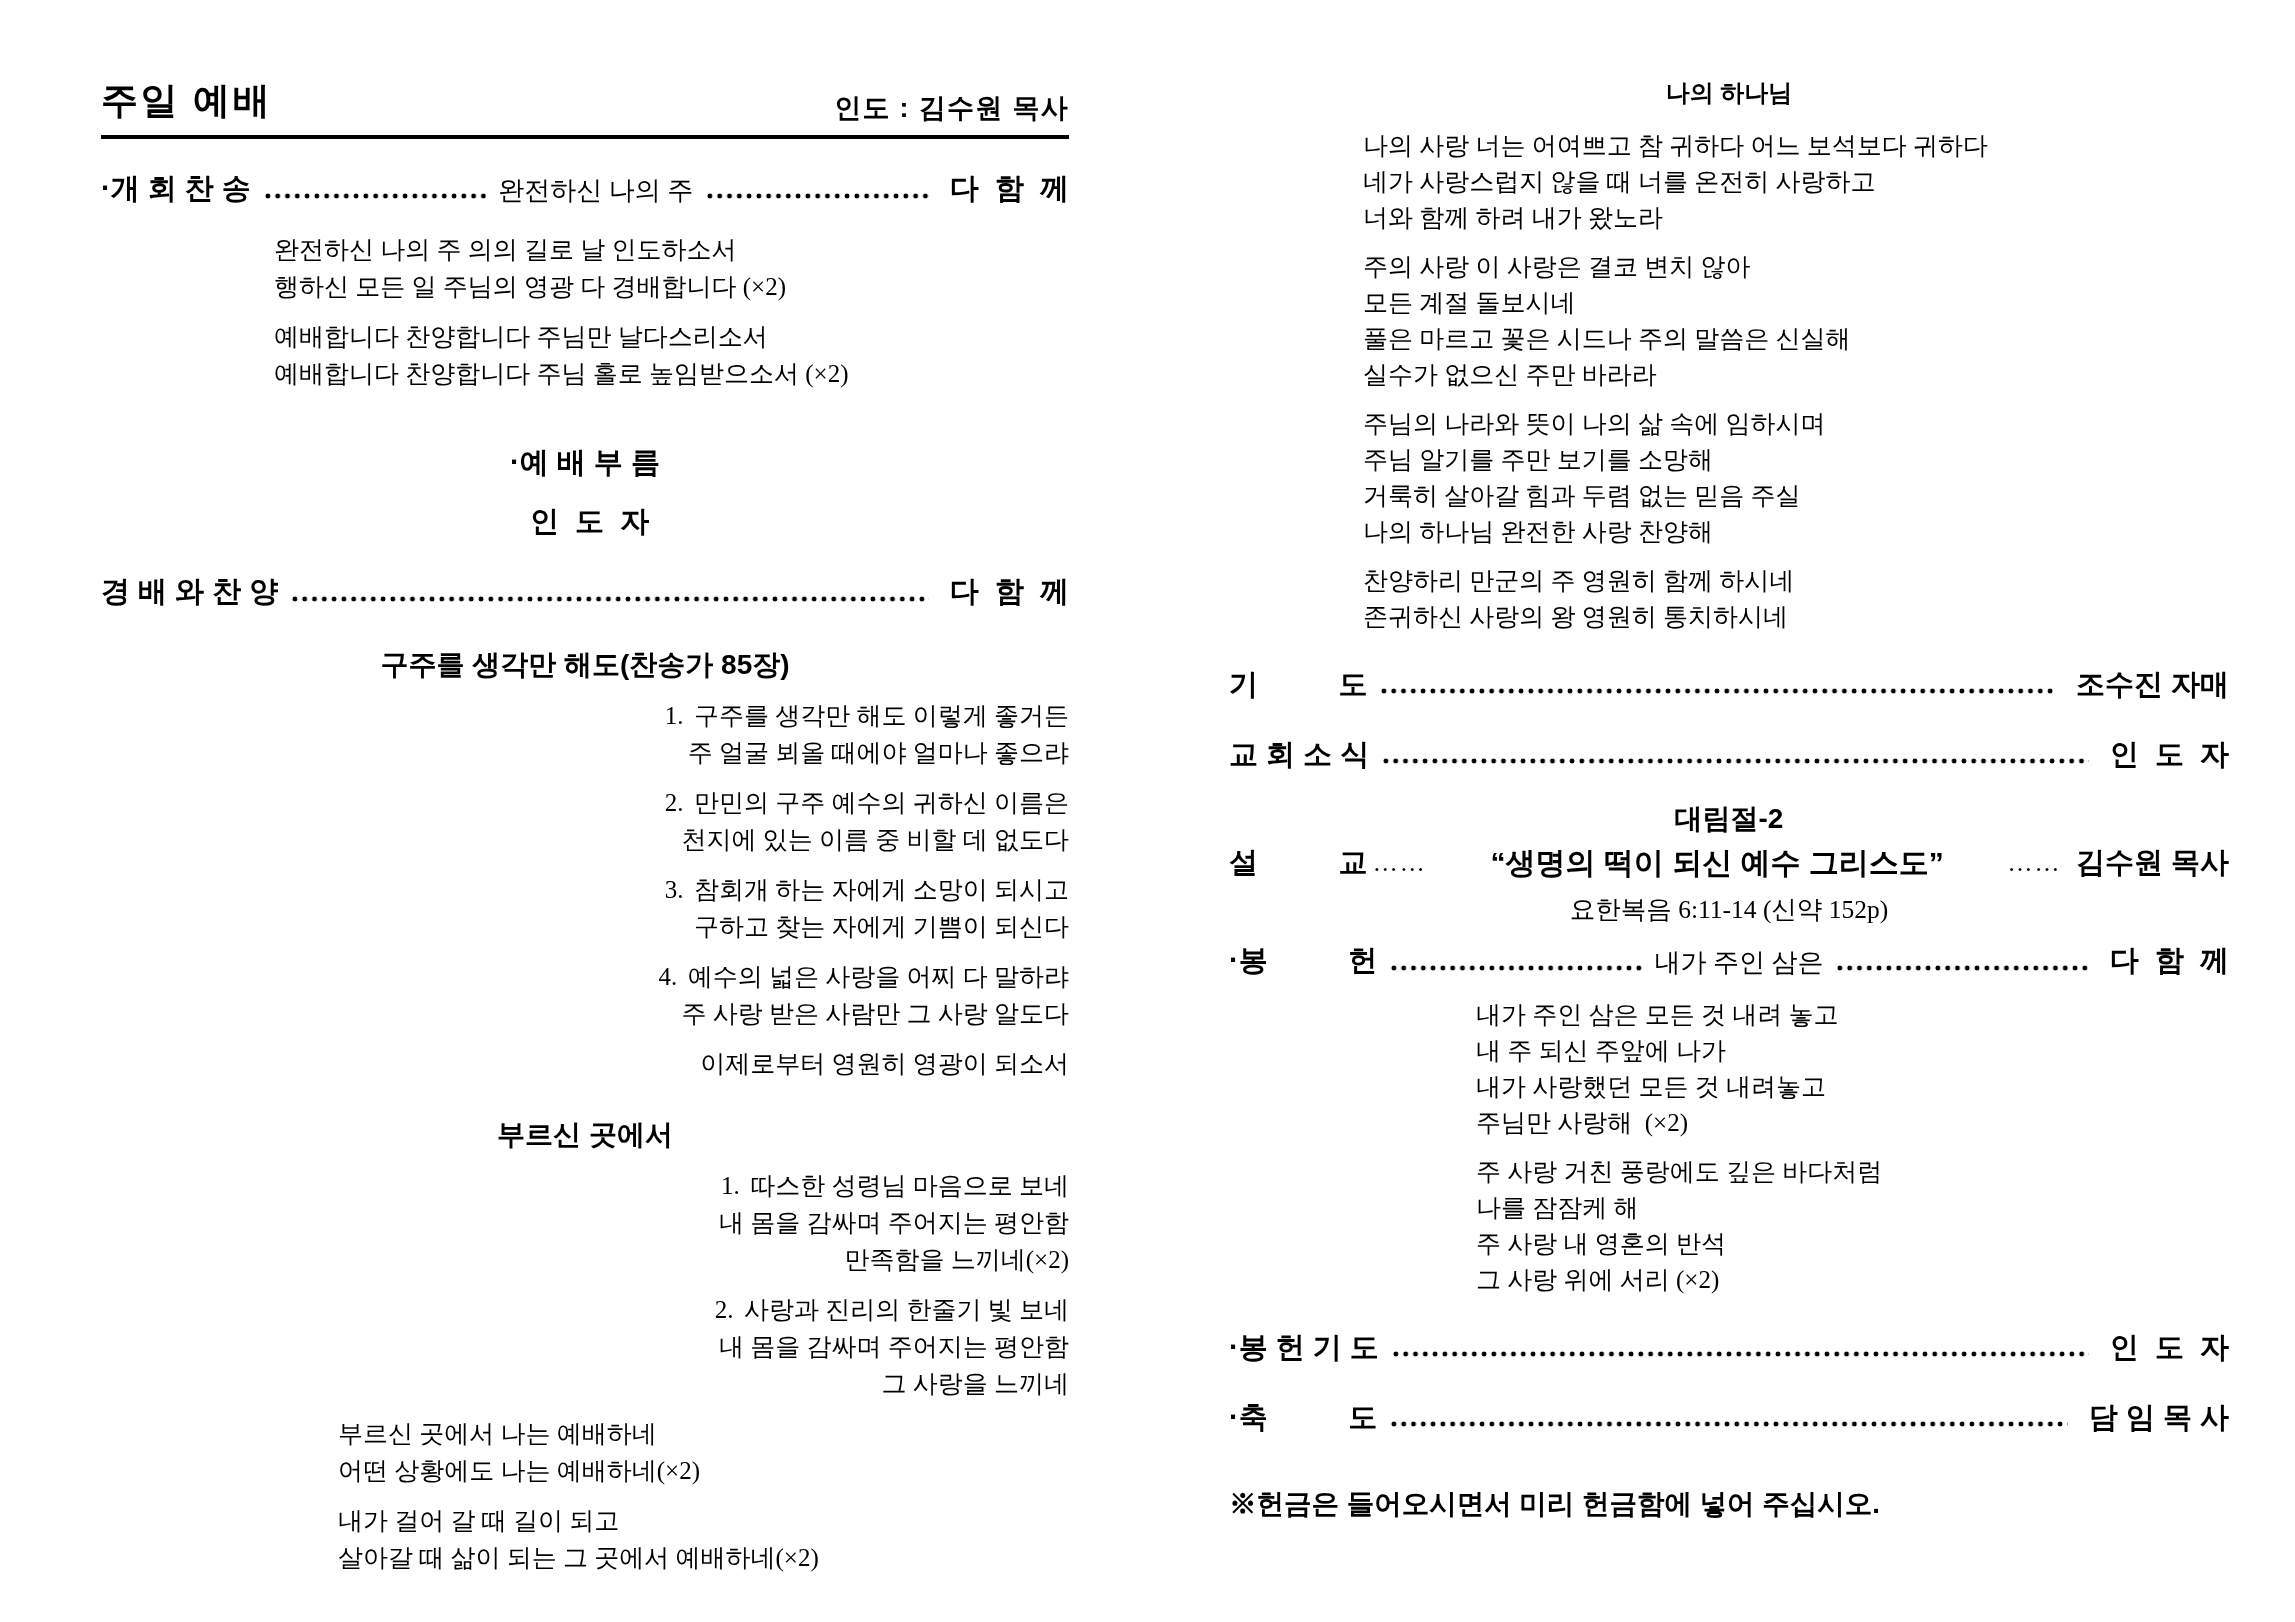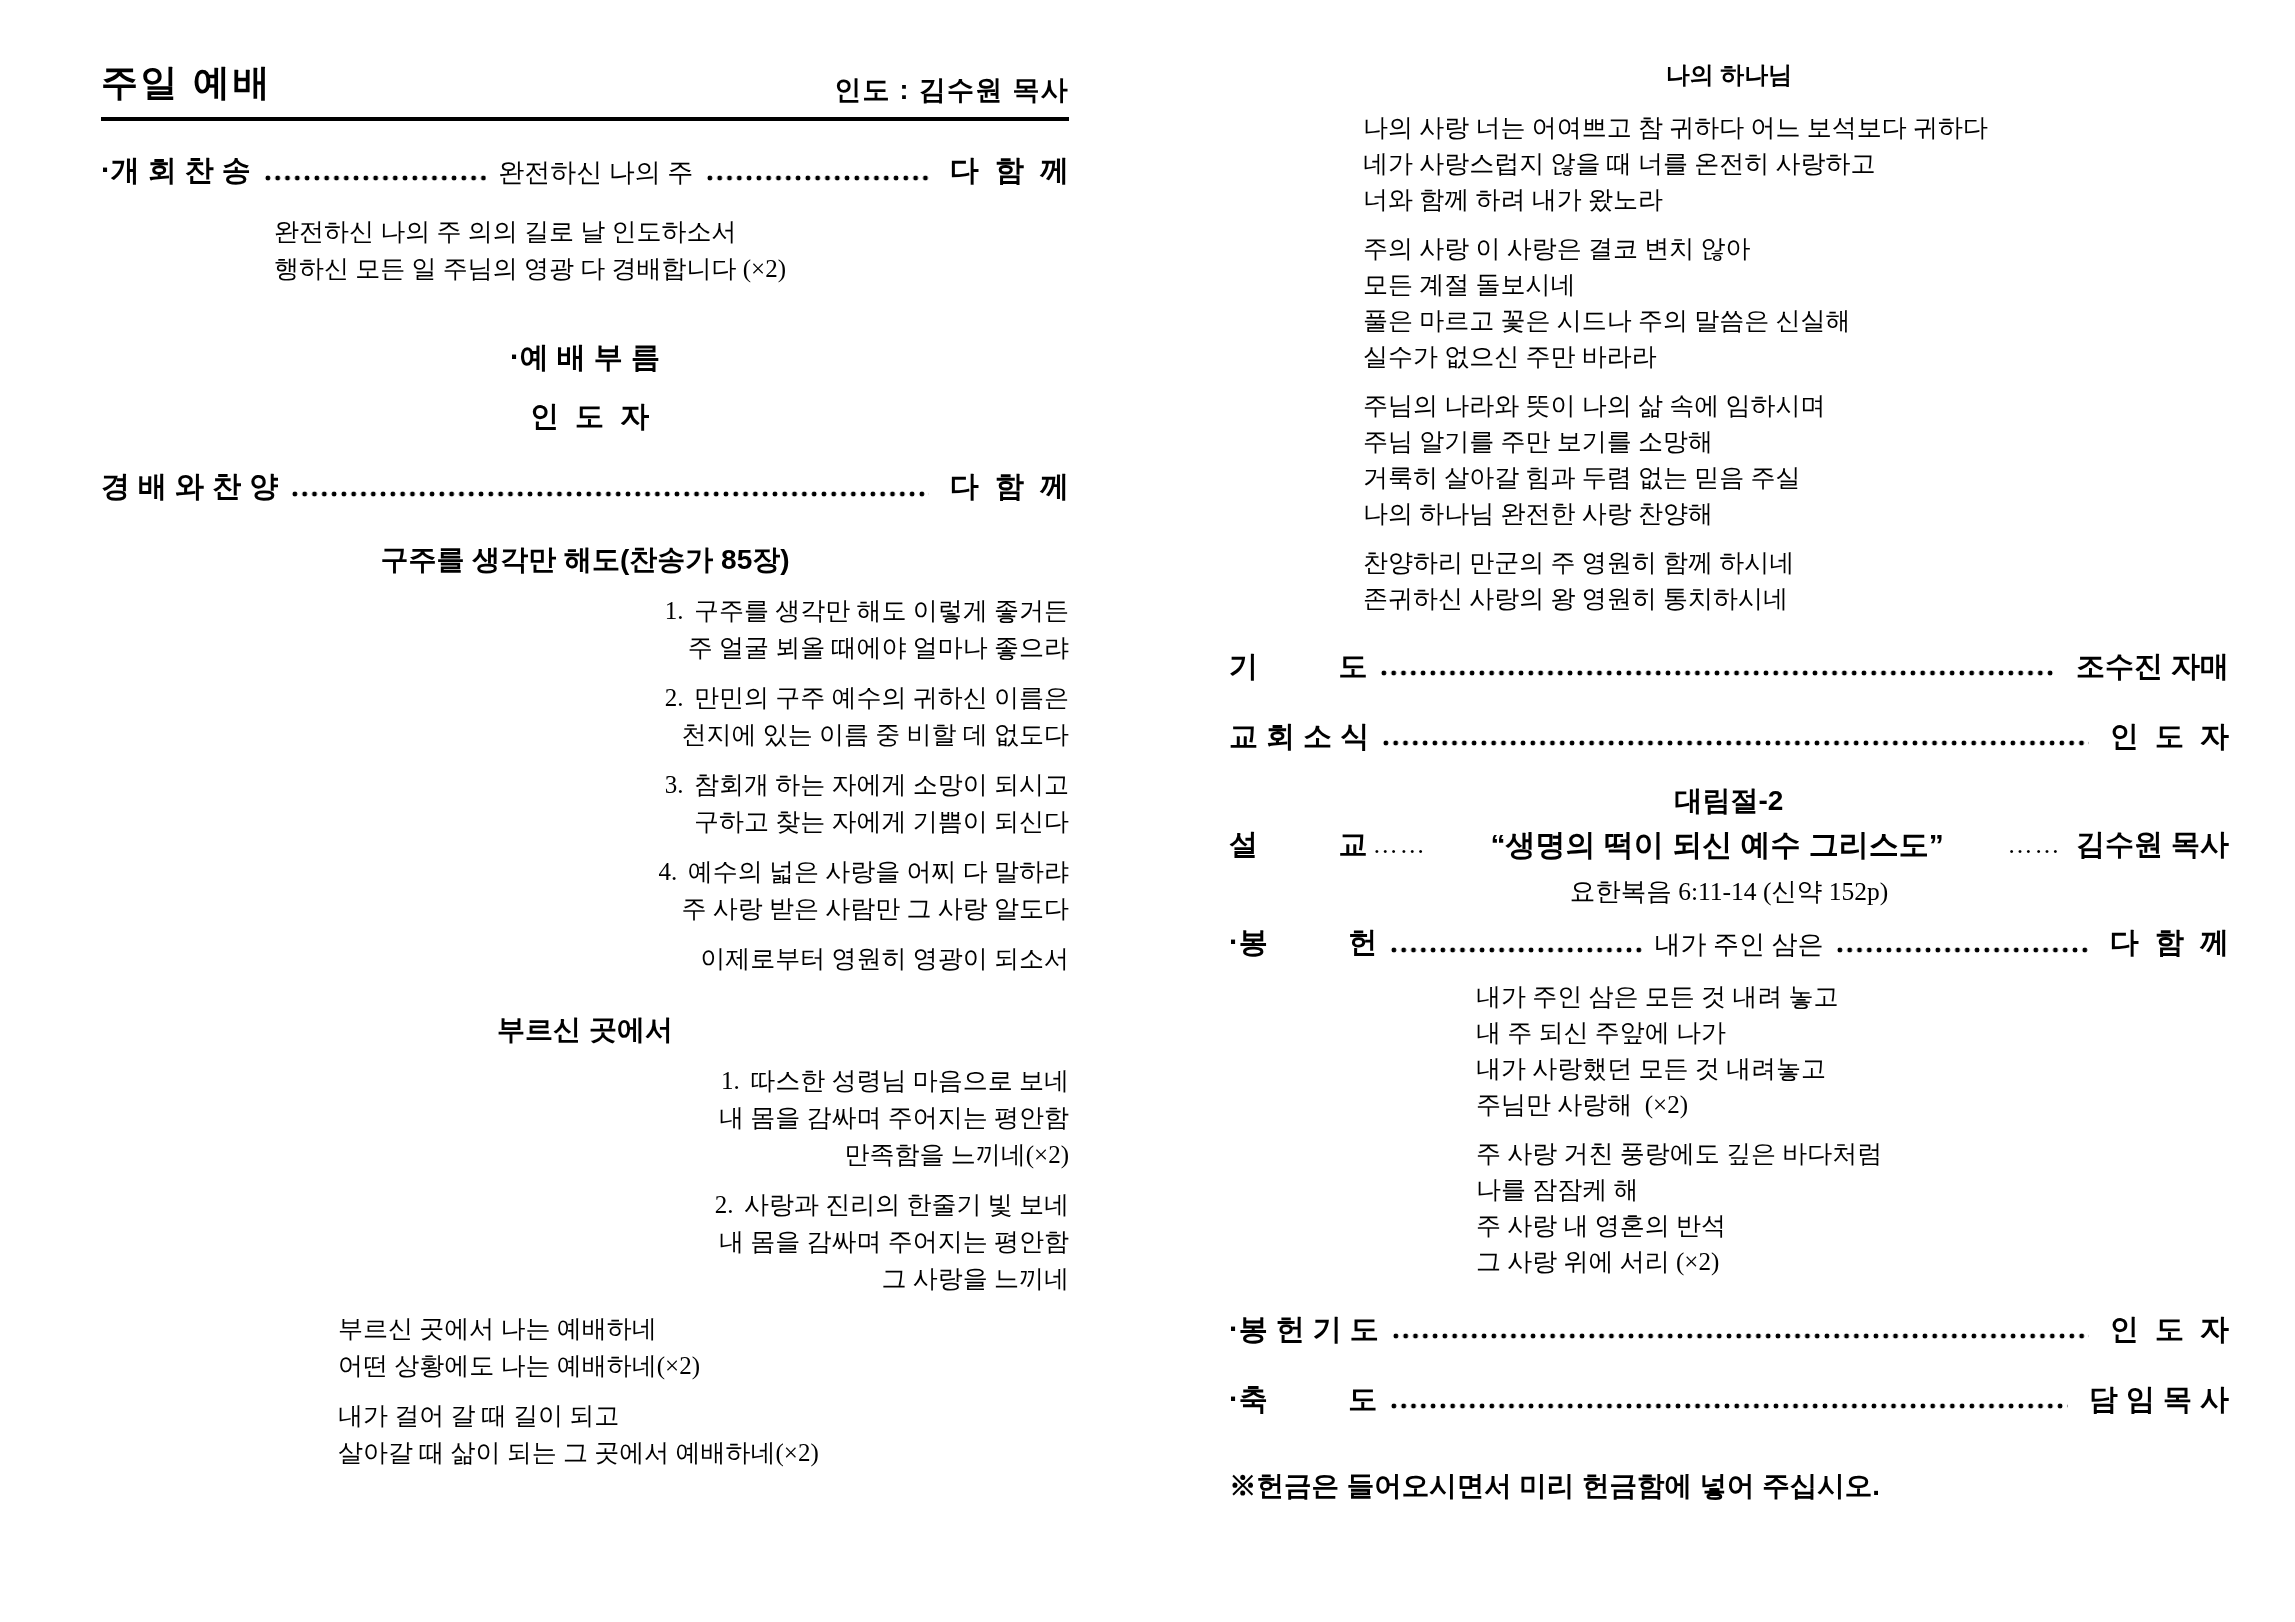--- a/index.html
+++ b/index.html
@@ -1,18 +1,18 @@
 <!DOCTYPE html>
 <html style="font-size:10.5px"><head>
 <meta charset="utf-8">
 <style>
   html,body{margin:0;padding:0;background:#ffffff;color:#000;}
   body{width:2295px;height:1623px;font-family:"Liberation Serif",serif;overflow:hidden;}
   .sheet{position:relative;box-sizing:border-box;width:2295px;height:1156px;
-         padding:58px 65px 0 101px;display:flex;}
+         padding:76px 65px 0 101px;display:flex;}
   .col{flex:none;}
   .col-left{width:968px;}
   .col-right{width:1000px;margin-left:160px;}
 
   
   .lp-header{display:flex;justify-content:space-between;align-items:flex-end;
              border-bottom:4.6px solid #000;padding-bottom:9.2px;}
   .h-title{font-family:"Liberation Sans",sans-serif;font-weight:bold;font-size:37px;letter-spacing:2.6px;}
   .h-leader{font-family:"Liberation Sans",sans-serif;font-weight:bold;font-size:27px;letter-spacing:1.3px;}
 
@@ -66,20 +66,24 @@
       <span class="order-mid">완전하신 나의 주</span>
       <span class="dotlead"></span>
       <span class="order-right">다  함  께</span>
     </div>
 
     <div class="open-lyrics">
       <div class="stanza">
         <div class="line">완전하신 나의 주 의의 길로 날 인도하소서</div>
         <div class="line">행하신 모든 일 주님의 영광 다 경배합니다 (×2)</div>
       </div>
+      <div class="stanza">
+        <div class="line">예배합니다 찬양합니다 주님만 날다스리소서</div>
+        <div class="line">예배합니다 찬양합니다 주님 홀로 높임받으소서 (×2)</div>
+      </div>
     </div>
 
     <div class="order-row" style="margin-top:51px;flex-direction:column;">
       <span class="order-label">·예 배 부 름</span>
       <span class="dotlead"></span>
       <span class="order-right">인  도  자</span>
     </div>
 
     <div class="order-row">
       <span class="order-label">경 배 와 찬 양</span>

